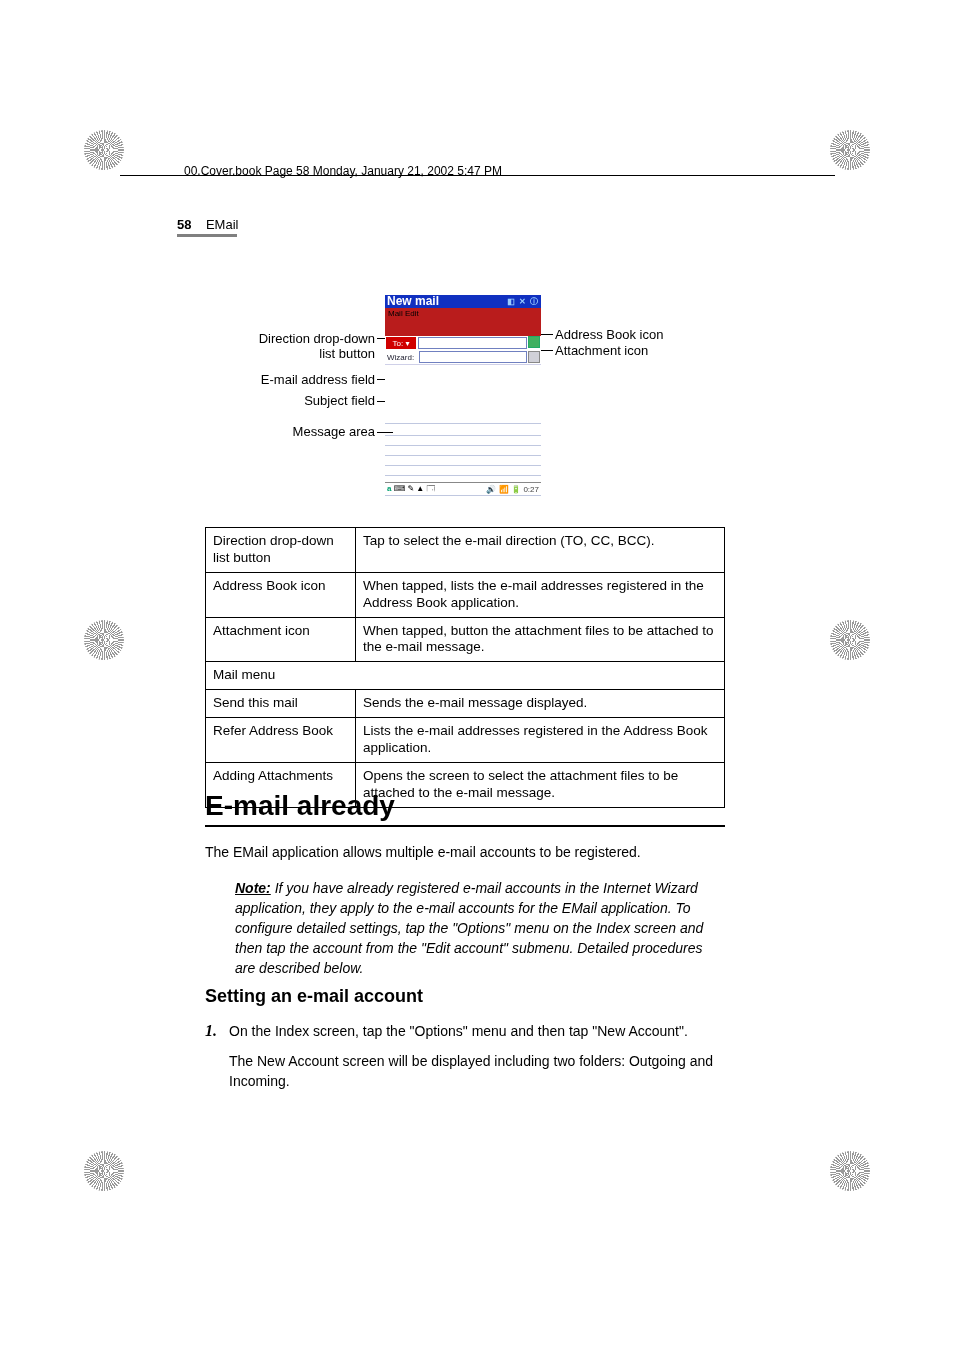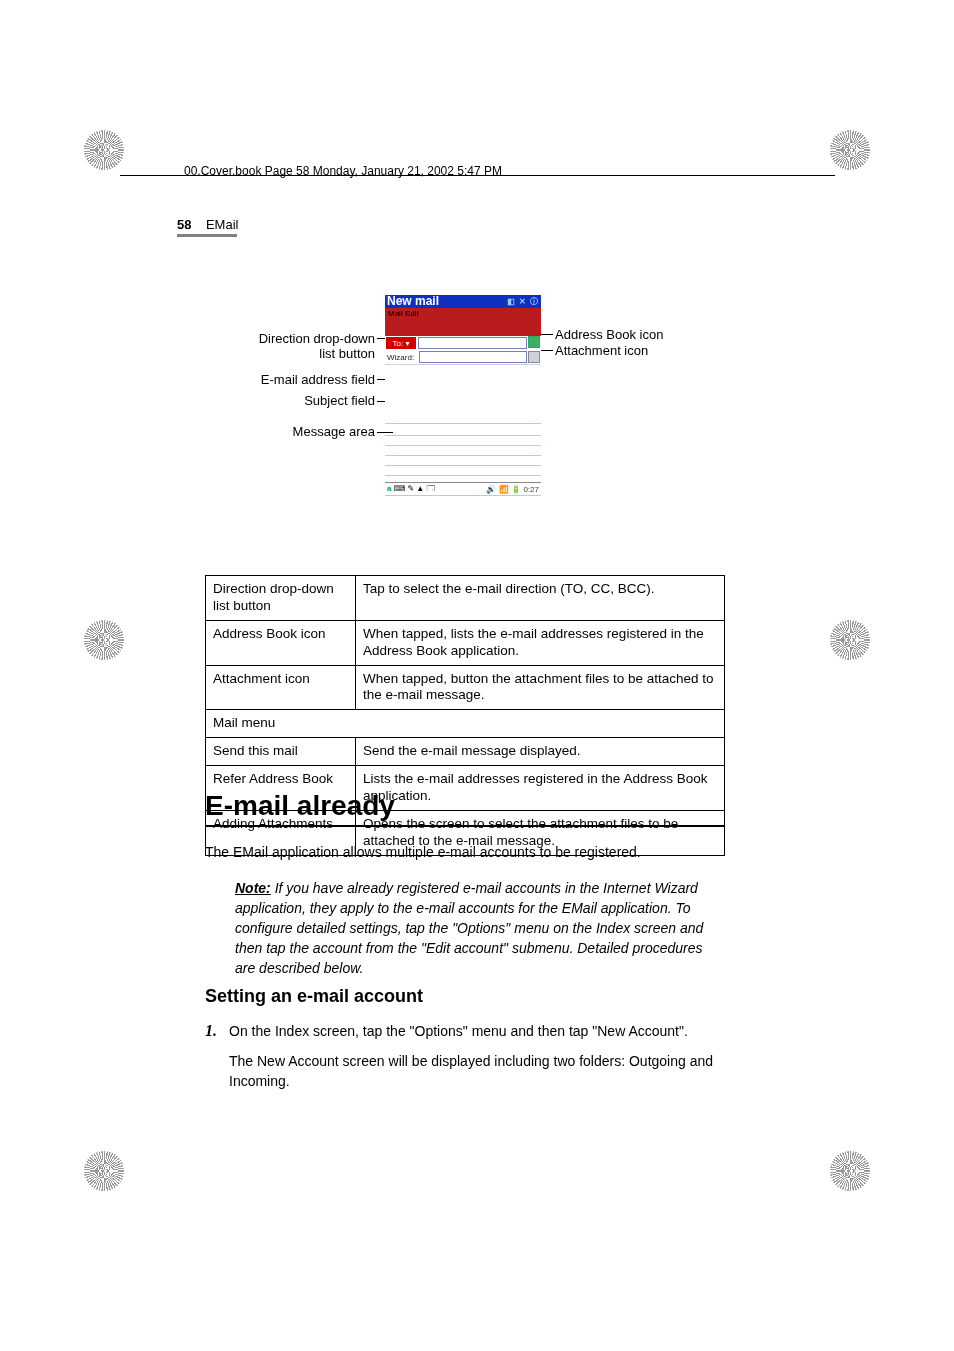--- a/index.html
+++ b/index.html
@@ -29,21 +29,21 @@
   .msg-area { height:58px; border-top:1px solid #cfd0e8; background:#fff; }
   .device-lines { border-top:1px solid #c0c8e0; padding-top:2px; }
   .device-line { height:9px; border-bottom:1px solid #c0c8e0; }
   .device-taskbar { position:absolute; bottom:0; left:0; right:0; height:12px; background:#fff; border-top:1px solid #888; display:flex; justify-content:space-between; font-size:8px; align-items:center; padding:0 2px; }
   .tb-left span { color:#00a070; font-weight:bold; }
   .tb-right { color:#444; }
   .callout-left { position:absolute; font-size:13px; text-align:right; }
   .callout-right { position:absolute; font-size:13px; }
   .callout-line { position:absolute; border-top:1px solid #000; }
   
-  .def-table { position:absolute; left:205px; top:527px; width:520px; border-collapse:collapse; font-size:13.5px;margin-top:48px; }
+  .def-table { position:absolute; left:205px; top:527px; width:520px; border-collapse:collapse; font-size:13.5px; }
   .def-table td { border:1px solid #000; padding:5px 7px; vertical-align:top; line-height:1.25; }
   .def-table td.term { width:135px; }
   .def-table td.span { border:1px solid #000; }
   
   .h1-heading { position:absolute; left:205px; top:790px; font-family:Arial,sans-serif; font-size:28px; font-weight:bold; }
   .h1-underline { position:absolute; left:205px; top:825px; width:520px; border-top:2px solid #000; }
   .body-p { position:absolute; font-size:14px; line-height:1.42; }
   .note { position:absolute; left:235px; top:879px; width:490px; font-size:14px; font-style:italic; line-height:1.42; }
   .note b { font-style:italic; font-weight:bold; text-decoration:underline; }
   .h2-heading { position:absolute; left:205px; top:986px; font-size:18px; font-weight:bold; }
@@ -137,21 +137,21 @@
     </tr>
     <tr>
       <td class="term">Attachment icon</td>
       <td>When tapped, button the attachment files to be attached to the e-mail message.</td>
     </tr>
     <tr>
       <td class="span" colspan="2">Mail menu</td>
     </tr>
     <tr>
       <td class="term">Send this mail</td>
-      <td>Send the e-mail message displayed.</td>
+      <td>Sends the e-mail message displayed.</td>
     </tr>
     <tr>
       <td class="term">Refer Address Book</td>
       <td>Lists the e-mail addresses registered in the Address Book application.</td>
     </tr>
     <tr>
       <td class="term">Adding Attachments</td>
       <td>Opens the screen to select the attachment files to be attached to the e-mail message.</td>
     </tr>
   </tbody>

